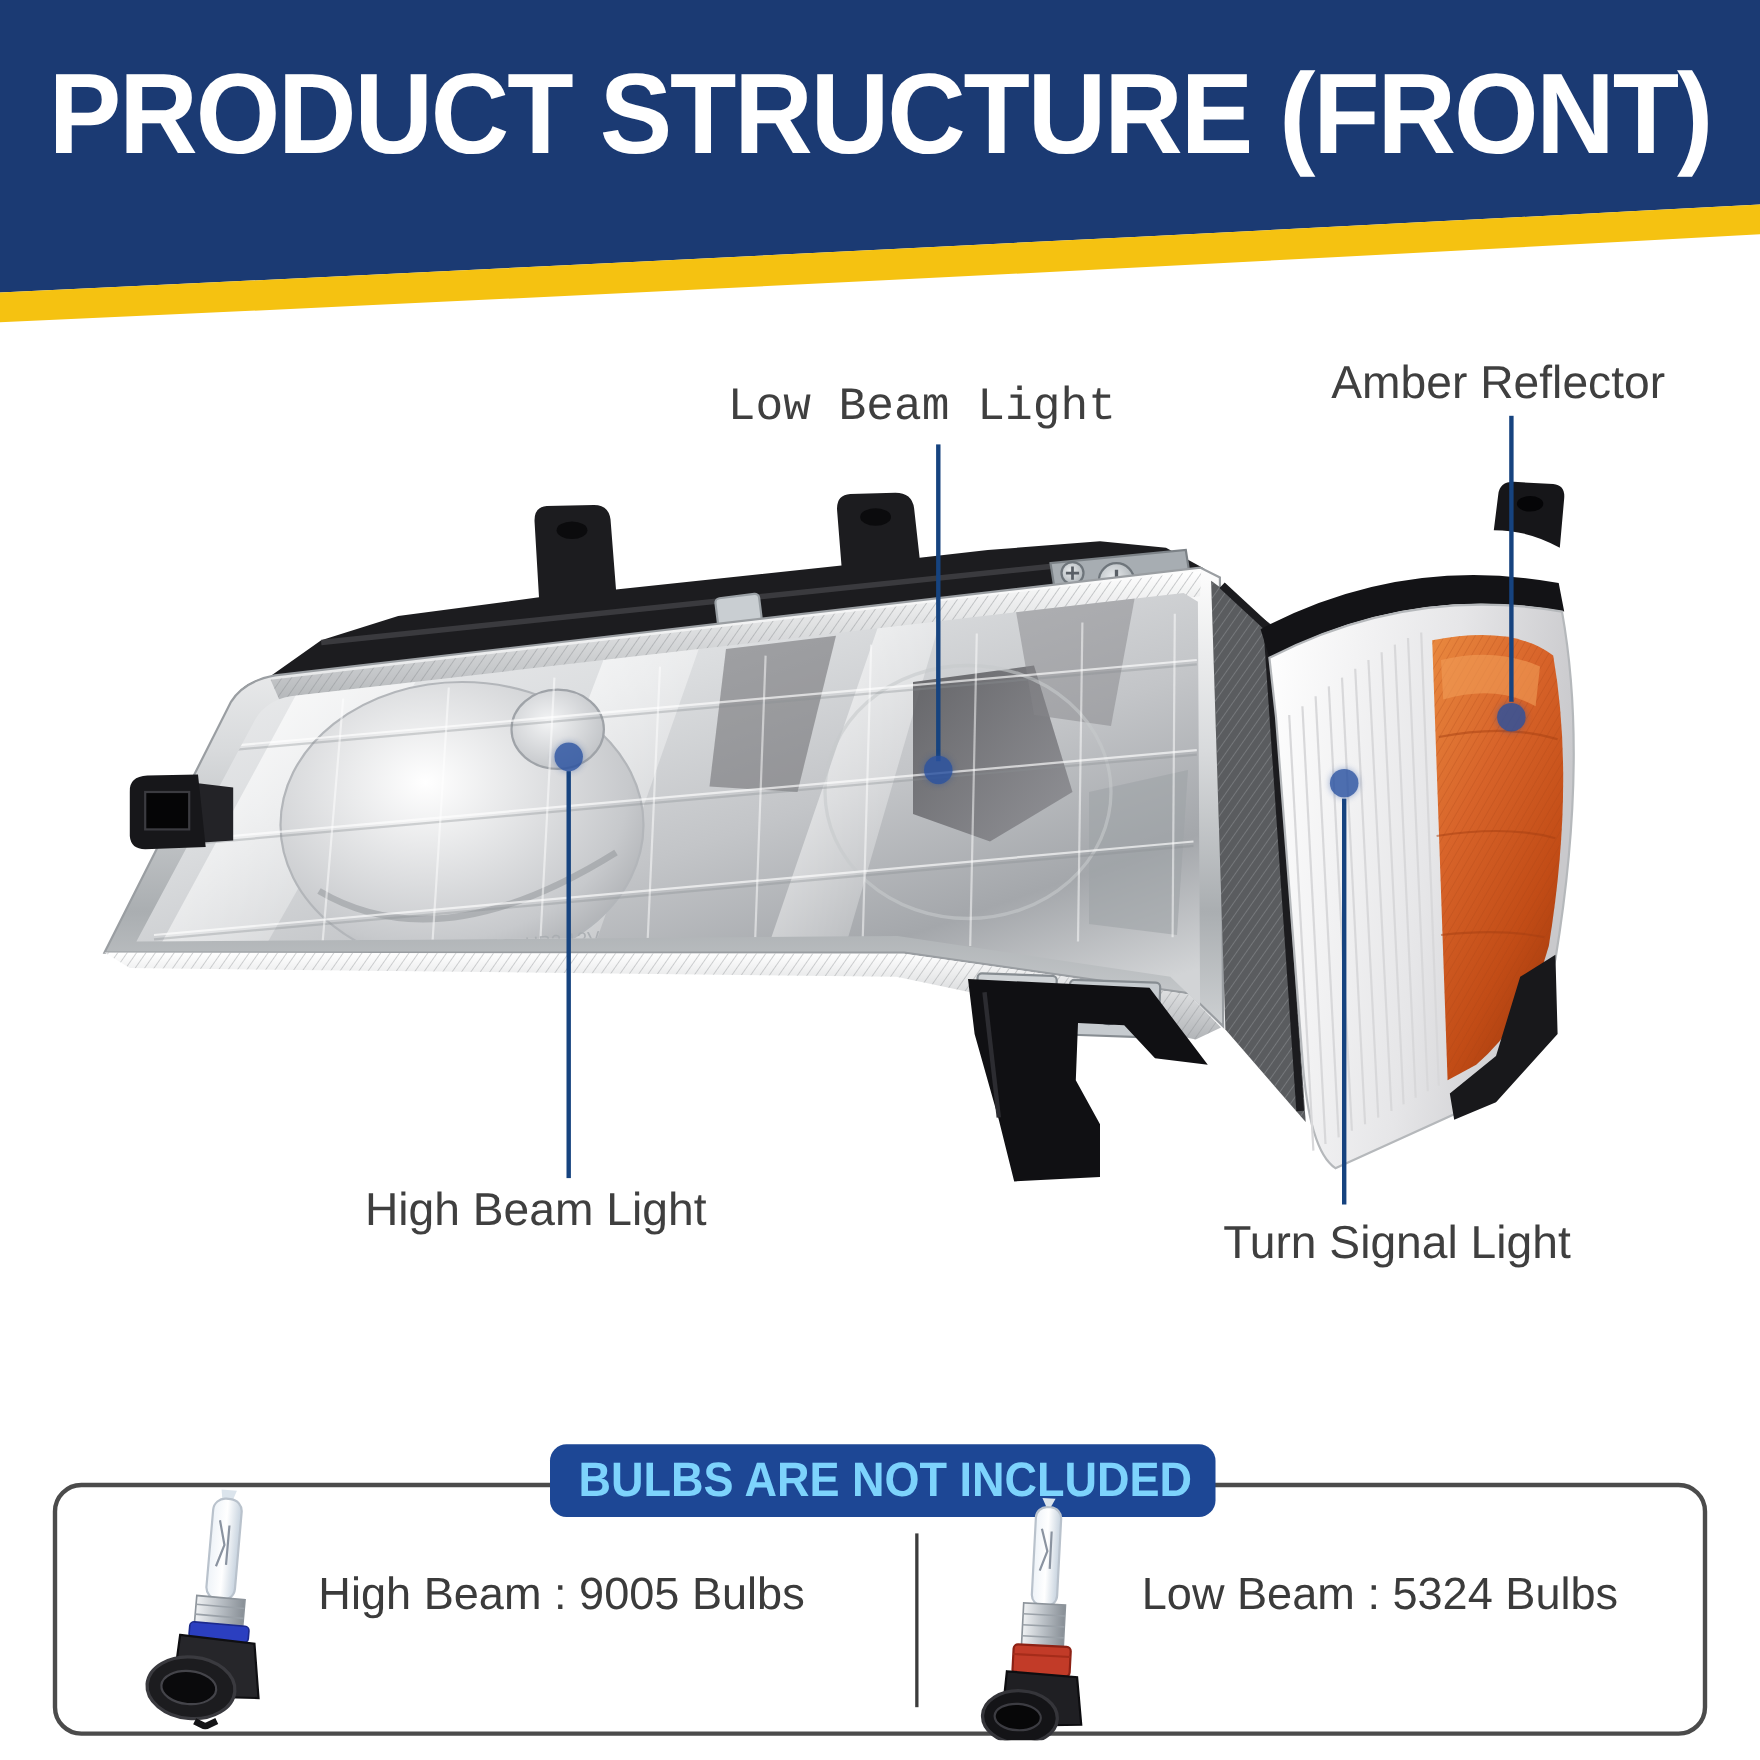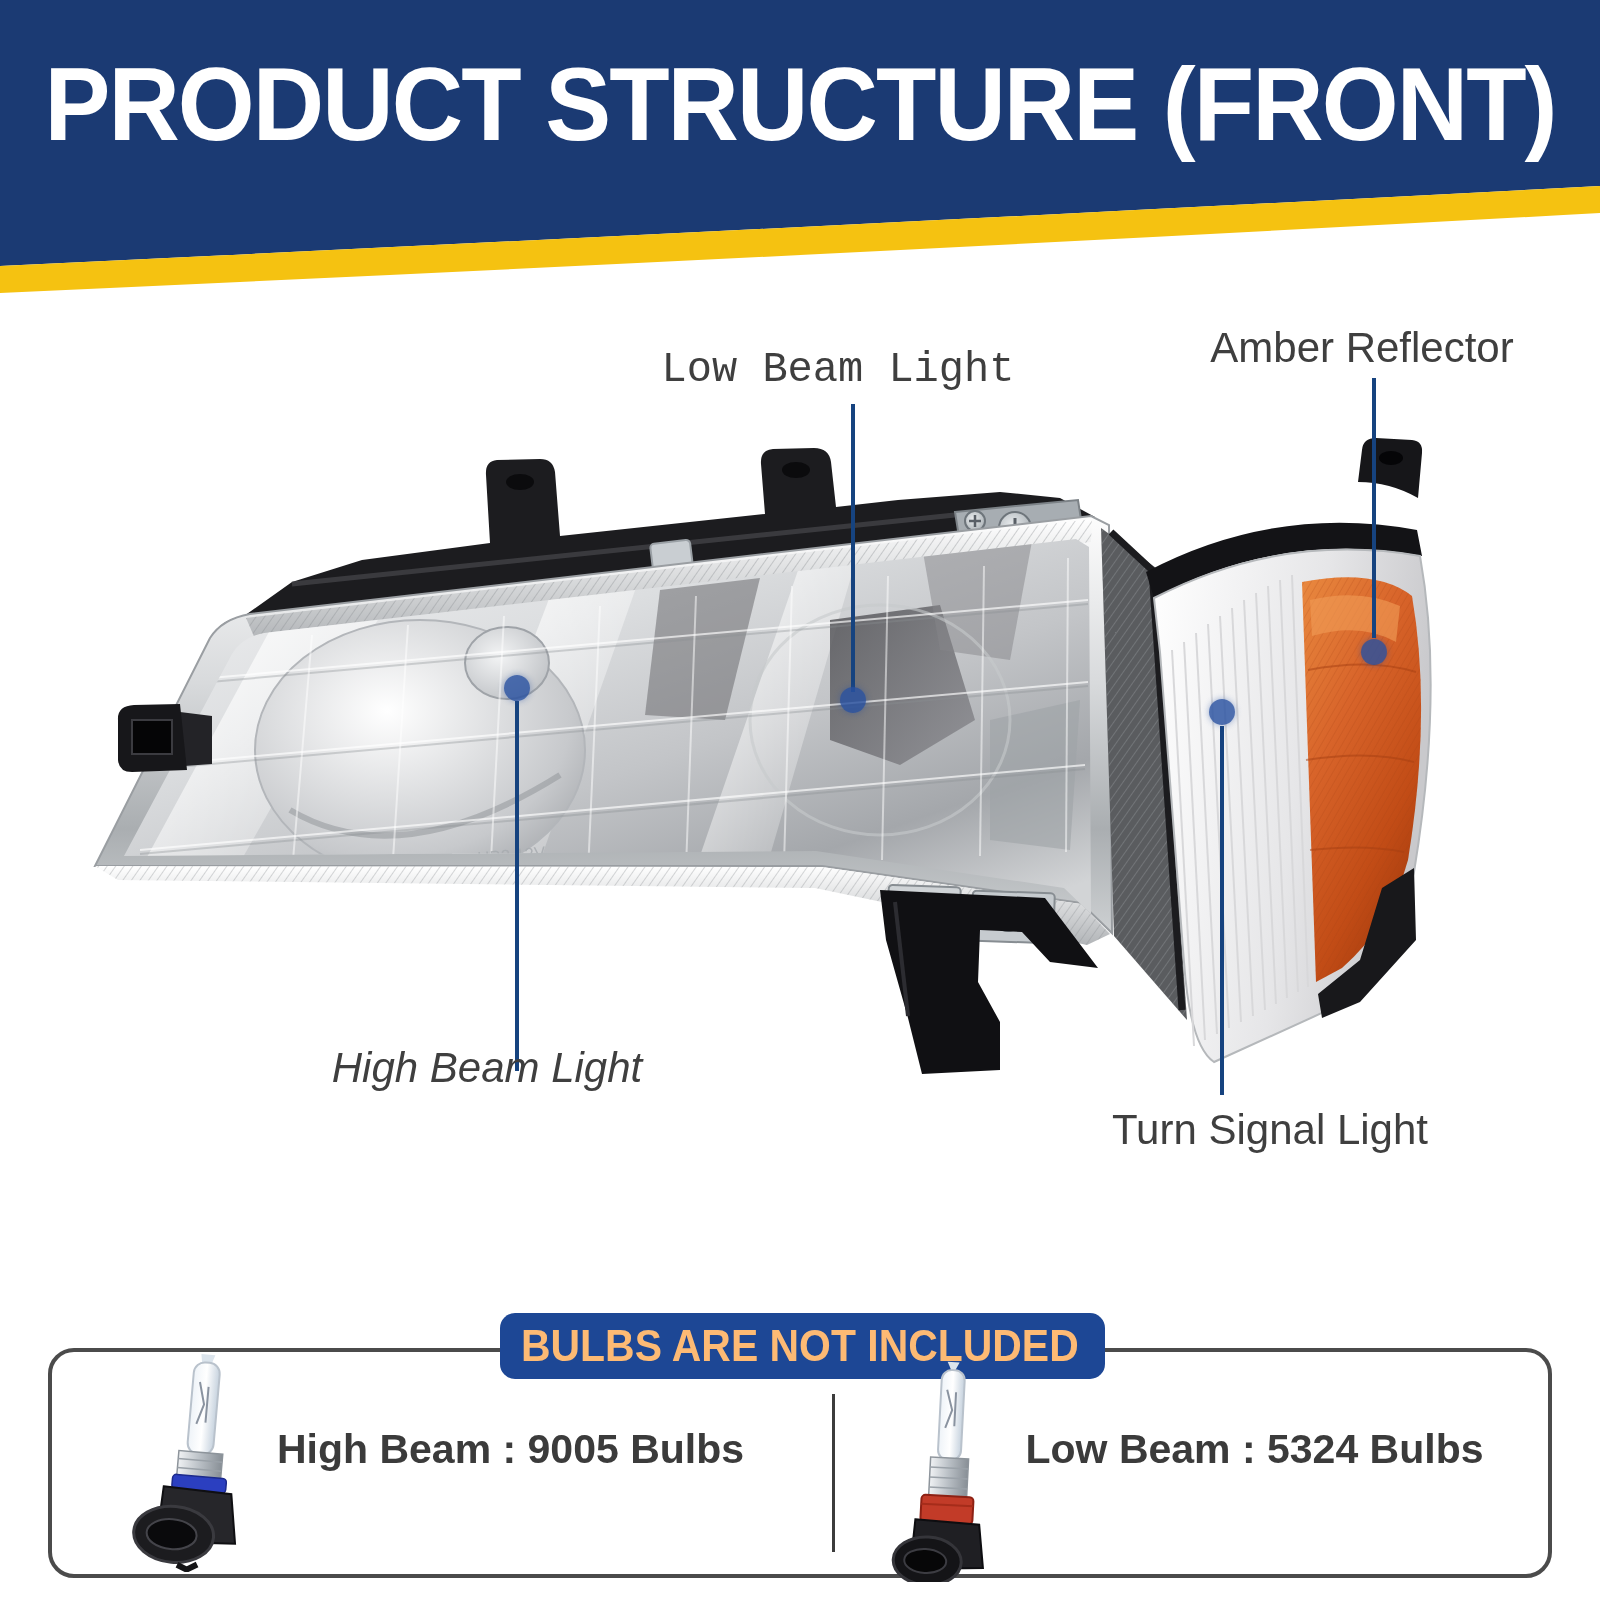--- a/index.html
+++ b/index.html
@@ -26,27 +26,27 @@
     position:absolute;width:26px;height:26px;border-radius:50%;
     background:rgba(40,80,160,0.82);box-shadow:0 0 6px rgba(40,80,160,0.45);
   }
   
   .bulbs-box{
     position:absolute;left:48px;top:1348px;width:1504px;height:230px;
     border:4px solid #4b4b4b;border-radius:26px;background:#ffffff;box-sizing:border-box;
   }
   .bulbs-header{
     position:absolute;left:500px;top:1313px;width:605px;height:66px;
-    background:#1d4795;border-radius:15px;display:flex;align-items:center;justify-content:flex-start;
-    color:#fdba74;font-weight:bold;font-size:44px;letter-spacing:0px;z-index:3;
+    background:#1d4795;border-radius:15px;display:flex;align-items:center;justify-content:flex-end;
+    color:#7dd3fc;font-weight:bold;font-size:44px;letter-spacing:0px;z-index:3;
   }
   .bulbs-header span{transform:scaleX(0.93);white-space:nowrap;display:inline-block;}
   .bulb-text{
     position:absolute;width:505px;text-align:center;top:1426px;
-    font-size:41px;font-weight:bold;color:#3b3b3b;white-space:nowrap;
+    font-size:41px;font-weight:normal;color:#3b3b3b;white-space:nowrap;
   }
   .bulb-text.left{left:258px;}
   .bulb-text.right{left:1002px;}
   .bulbs-divider{position:absolute;left:832px;top:1394px;width:3px;height:158px;background:#3c3c3c;}
 </style>
 </head>
 <body>
 
 <div class="page">
 
@@ -267,21 +267,21 @@
   <div class="callout-dot" style="left:1361px;top:639px;"></div>
 
   <div class="callout-line" style="left:515px;top:701px;height:370px;"></div>
   <div class="callout-dot" style="left:504px;top:675px;"></div>
 
   <div class="callout-line" style="left:1220px;top:726px;height:369px;"></div>
   <div class="callout-dot" style="left:1209px;top:699px;"></div>
 
   <div class="callout-label" style="left:588px;top:346px;font-family:Liberation Mono, monospace;">Low Beam Light</div>
   <div class="callout-label" style="left:1112px;top:324px;">Amber Reflector</div>
-  <div class="callout-label" style="left:237px;top:1044px;font-style:italic;">High Beam Light</div>
+  <div class="callout-label" style="left:237px;top:1076px;">High Beam Light</div>
   <div class="callout-label" style="left:1020px;top:1106px;text-align:center;">Turn Signal Light</div>
 
   <div class="bulbs-box"></div>
   <div class="bulbs-header">
     <span>BULBS ARE NOT INCLUDED</span>
   </div>
 
   <svg class="abs" style="left:126px;top:1352px;z-index:4;" width="142" height="220" viewBox="0 0 142 220">
     <defs>
       <linearGradient id="glassG" x1="0" y1="0" x2="1" y2="0">

